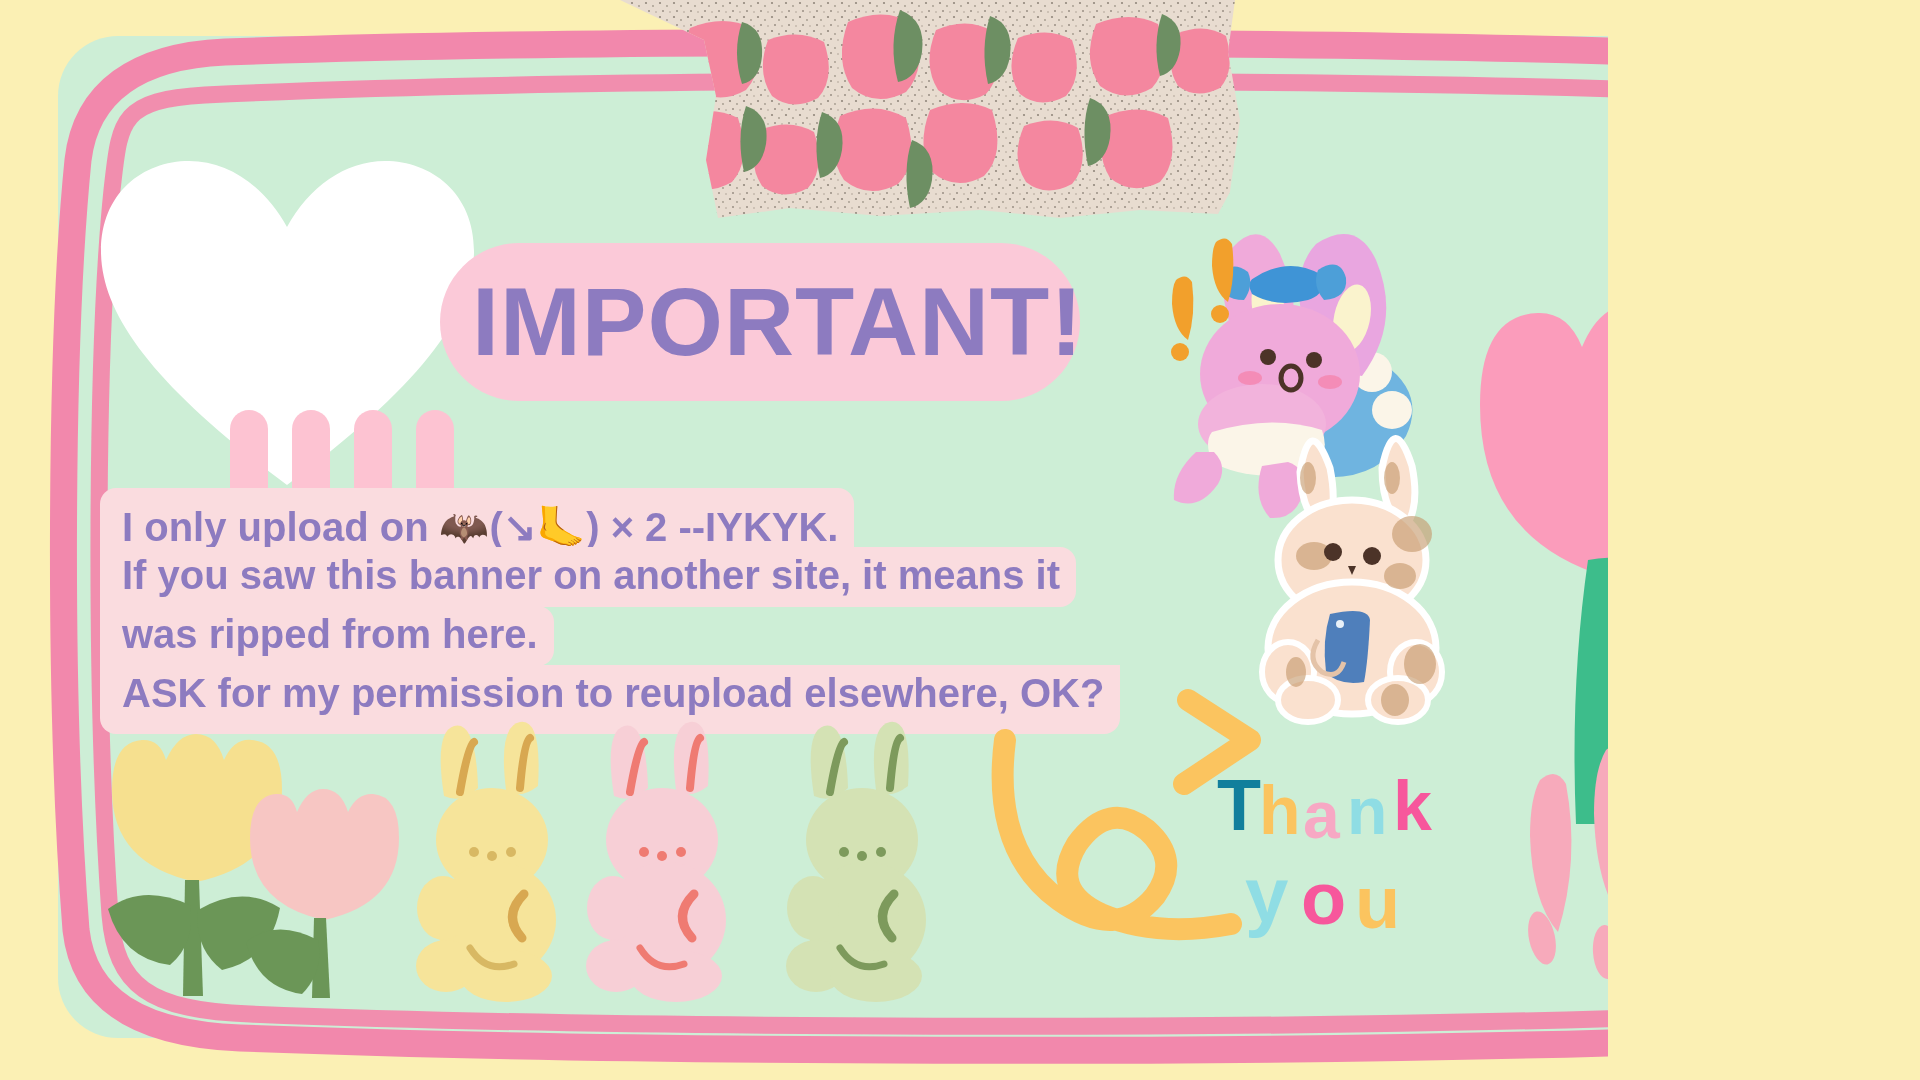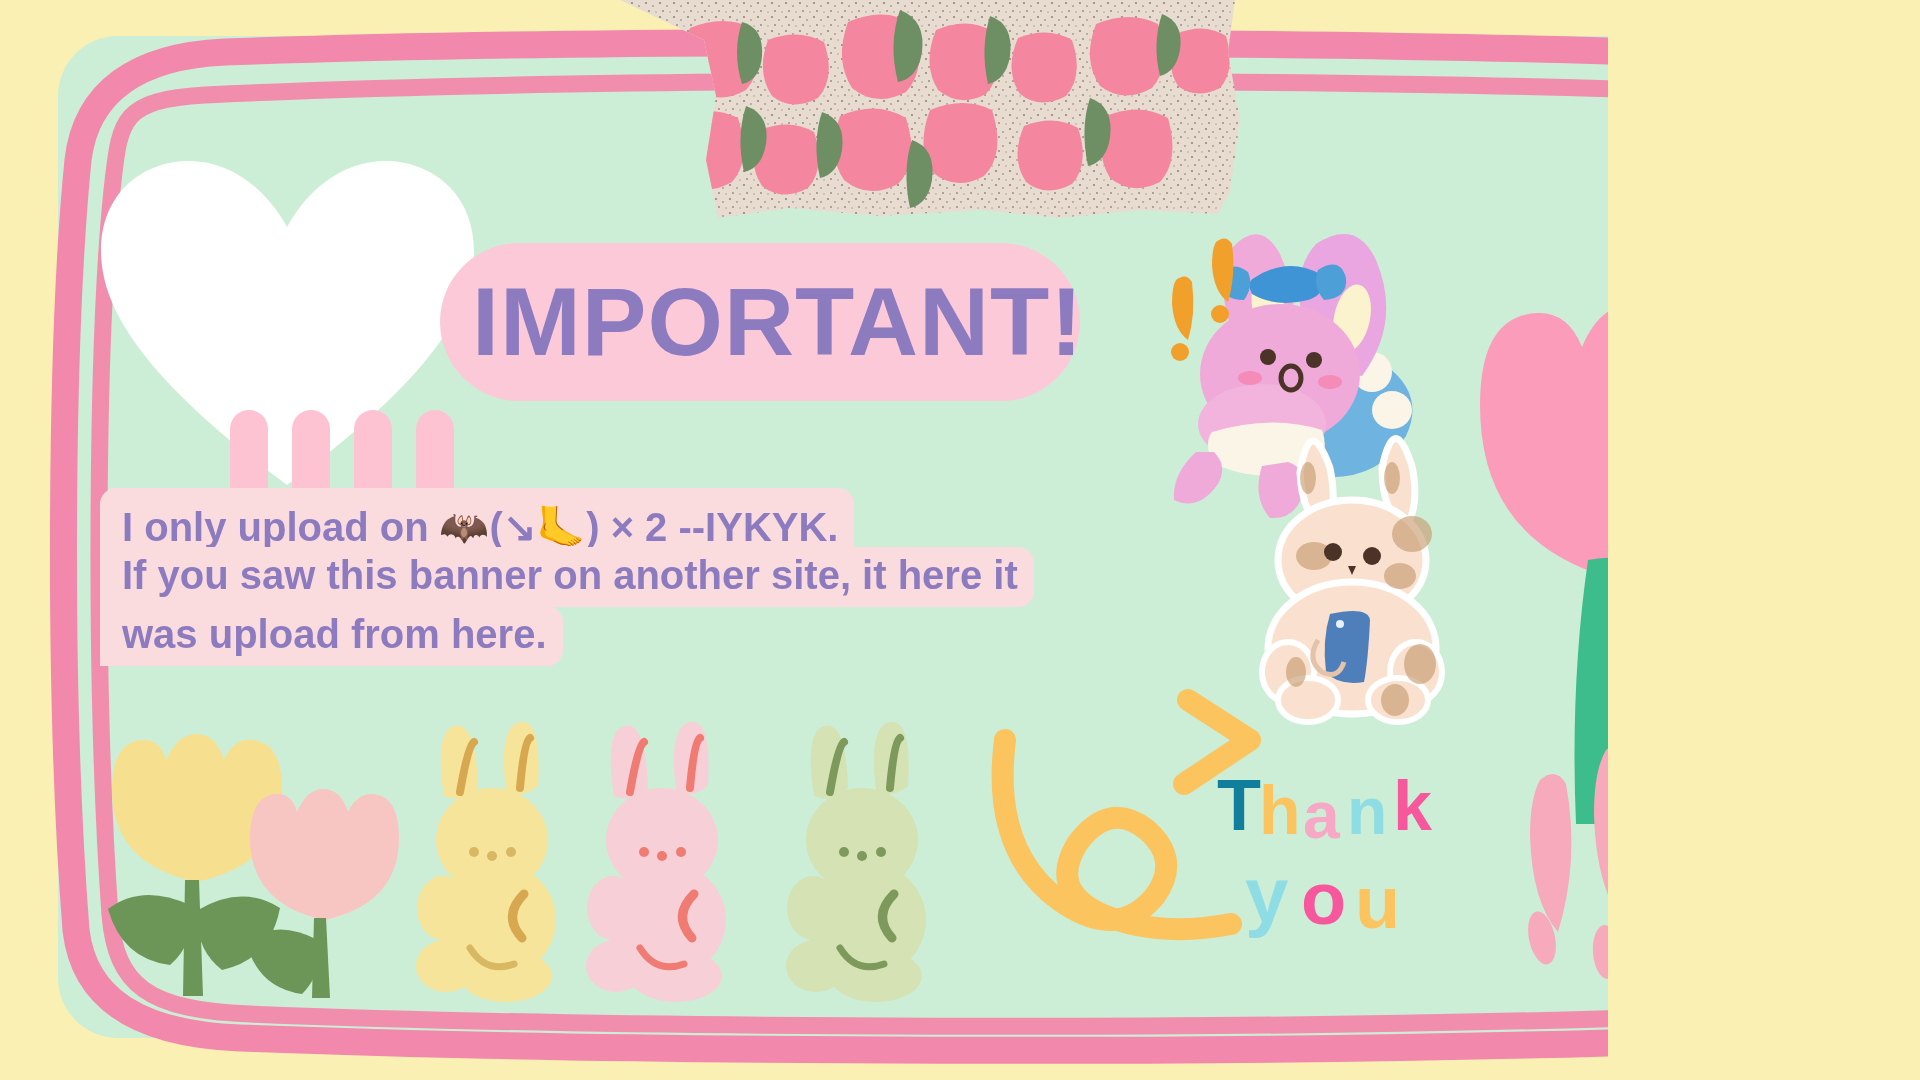--- a/index.html
+++ b/index.html
@@ -151,22 +151,23 @@
           <u></u>
         </div>
     </div>
   </div>
 
   <div class="title-band"></div>
   <div class="title-text">IMPORTANT!</div>
 
   <div class="body-wrap">
     <div class="line l1"><span class="hl">I only upload on 🦇(↘🦶) × 2 --IYKYK.</span></div>
-    <div class="line l2"><span class="hl">If you saw this banner on another site, it here it</span></div>
-    <div class="line l3"><span class="hl">was upload from here.</span></div>
+    <div class="line l2"><span class="hl">If you saw this banner on another site, it means it</span></div>
+    <div class="line l3"><span class="hl">was ripped from here.</span></div>
+    <div class="line l4"><span class="hl">ASK for my permission to reupload elsewhere, OK?</span></div>
   </div>
 
   <svg class="svgabs" width="1920" height="1080" viewBox="0 0 1920 1080">
     <path d="M1480,405 q0,-90 58,-92 q30,-1 44,34 q18,-44 54,-44 q38,0 52,44
              q18,-42 54,-40 q56,4 56,96 q0,150 -158,182 q-160,-30 -160,-180 Z" fill="#fb9cbb"></path>
     <path d="M1588,560 q36,-6 64,4 q-2,150 4,260 l-80,0 q-6,-140 12,-264 Z" fill="#3dbd8b"></path>
     <path d="M1648,600 q80,-32 126,26 q24,56 -36,92 q-60,28 -104,-16 q-16,-58 14,-102 Z" fill="#3dbd8b"></path>
 
     <g fill="#f7aabb">
       <path d="M1540,780 q16,-14 26,4 q14,76 -8,148 q-26,-30 -28,-96 q0,-38 10,-56 Z"></path>

